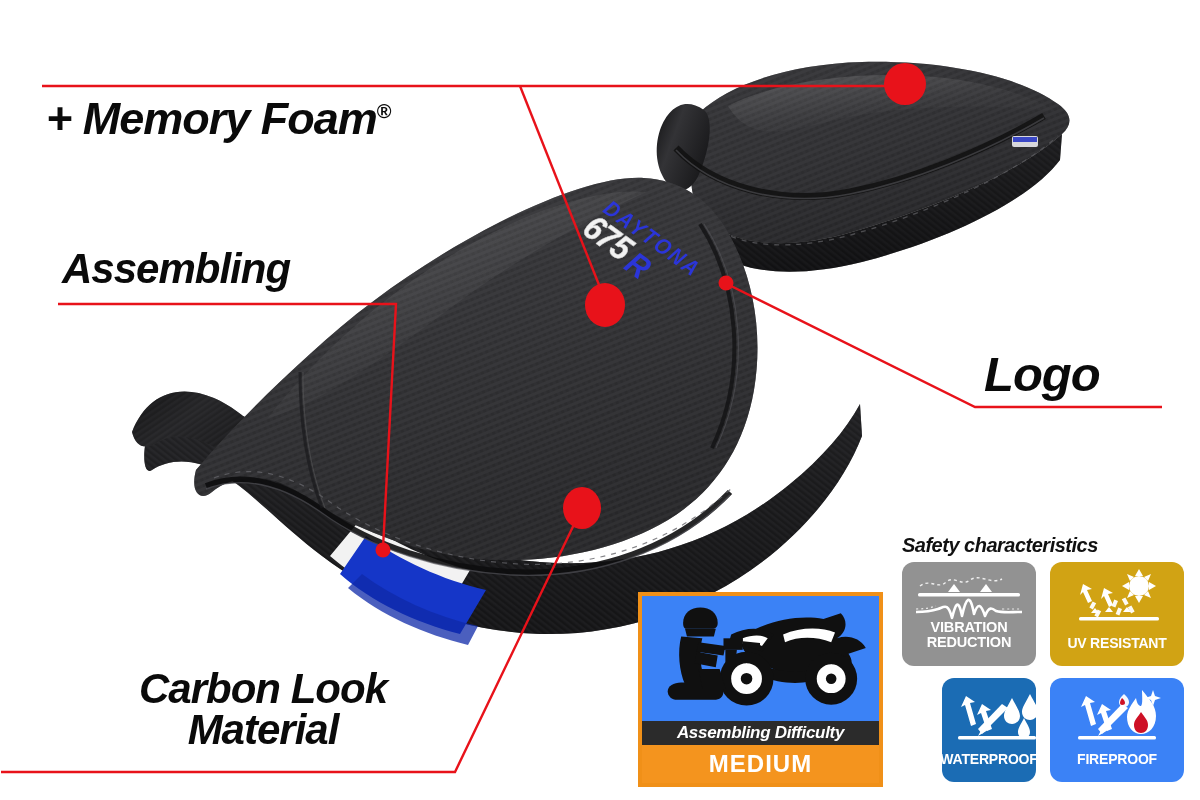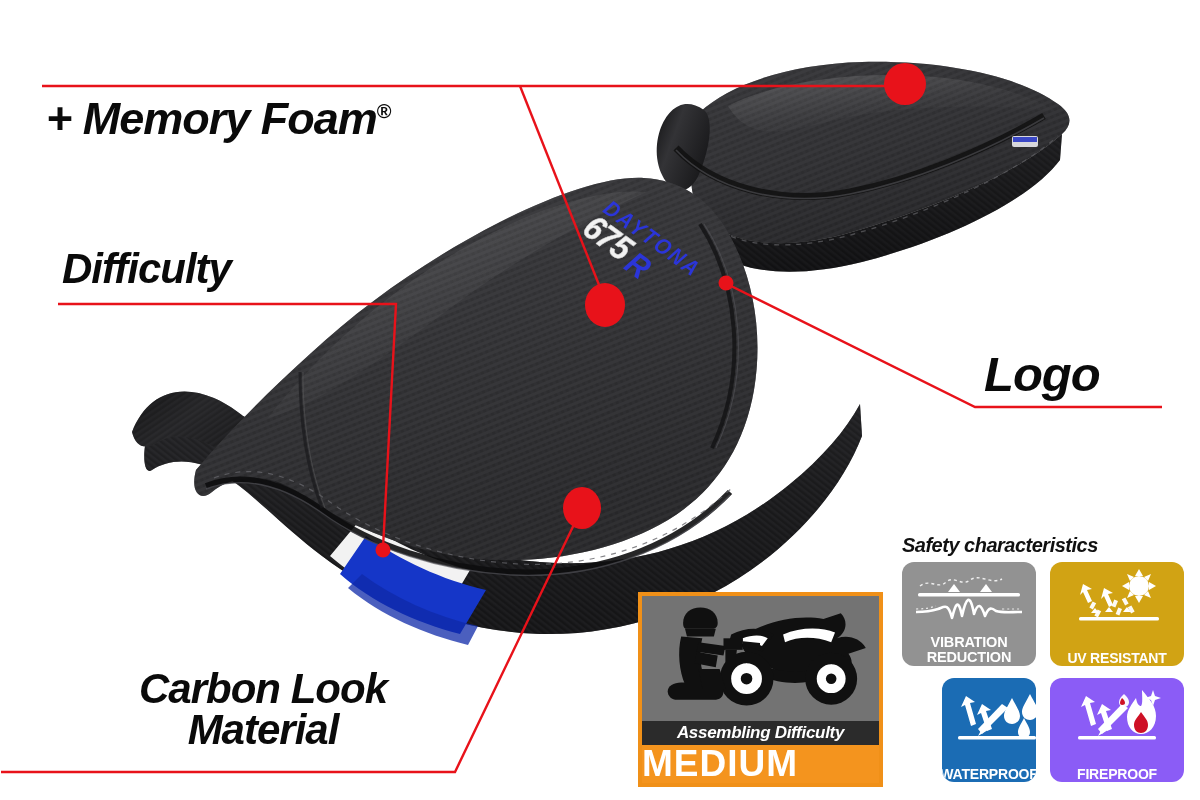--- a/index.html
+++ b/index.html
@@ -67,21 +67,21 @@
   }
 
   
   #difficulty-badge {
     position: absolute;
     left: 638px;
     top: 592px;
     width: 245px;
     height: 195px;
     border: 4px solid #F09018;
-    background: #737373;
+    background: #3b82f6;
     box-sizing: border-box;
     display: flex;
     flex-direction: column;
   }
   #difficulty-art {
     flex: 1 1 auto;
     position: relative;
     overflow: hidden;
   }
   #difficulty-title {
@@ -91,23 +91,23 @@
     font-weight: bold;
     font-style: italic;
     text-align: center;
     line-height: 24px;
     height: 24px;
     letter-spacing: -0.3px;
   }
   #difficulty-value {
     background: #F4941E;
     color: #ffffff;
-    font-size: 37px;
+    font-size: 24px;
     font-weight: bold;
-    text-align: left;
+    text-align: center;
     line-height: 38px;
     height: 38px;
     letter-spacing: 1px;
   }
 
   
   #safety-panel {
     position: absolute;
     left: 902px;
     top: 534px;
@@ -130,21 +130,21 @@
     grid-template-rows: 104px 104px;
     gap: 12px 14px;
   }
   .safety-badge {
     border-radius: 12px;
     position: relative;
     display: flex;
     flex-direction: column;
     align-items: center;
     justify-content: flex-end;
-    padding-bottom: 1px;
+    padding-bottom: 16px;
     box-sizing: border-box;
     overflow: hidden;
   }
   .safety-icon {
     position: absolute;
     top: 6px;
     left: 0;
     right: 0;
     margin: auto;
     display: block;
@@ -346,21 +346,21 @@
       <circle cx="726" cy="283" r="7.5"></circle>
       <circle cx="383" cy="550" r="7.5"></circle>
     </g>
   </svg>
 
 
   <div class="callout-label" id="label-noslip-2">
     <span>+ Memory Foam</span><span class="reg-mark">®</span>
   </div>
 
-  <div class="callout-label" id="label-embroidery">Difficulty</div>
+  <div class="callout-label" id="label-embroidery">Assembling</div>
 
   <div class="callout-label" id="label-logo">Logo</div>
 
   <div class="callout-label" id="label-carbon">
     <span>Carbon Look</span><br>
     <span>Material</span>
   </div>
 
   <div id="difficulty-badge">
     <div id="difficulty-art">
@@ -491,21 +491,21 @@
                      C84,36 80,33 80,28 C80,23 84,18 88,10 Z"></path>
             <path d="M82,34 C85,40 88,44 88,48 C88,52 85,54 82,54
                      C79,54 76,52 76,48 C76,44 79,40 82,34 Z"></path>
           </g>
         </svg>
         <div class="safety-text">
           <span>WATERPROOF</span>
         </div>
       </div>
 
-      <div class="safety-badge" style="background:#8b5cf6;">
+      <div class="safety-badge" style="background:#3b82f6;">
         <svg class="safety-icon" width="110" height="66" viewBox="0 0 110 66">
           <g fill="#ffffff">
             <rect x="16" y="52" width="78" height="3.4" rx="1.5"></rect>
 
             <path d="M24,12 L33,18 L28,19 L34,40 L29,42 L23,21 L19,23 Z"></path>
             <path d="M40,20 L49,26 L44,27 L50,45 L45,47 L39,29 L35,31 Z"></path>
             <path d="M60,20 L66,24 L40,50 L36,45 Z"></path>
             <path d="M36,52 L46,46 L42,41 Z"></path>
 
             <path d="M80,6 C88,16 94,22 94,32 C94,43 87,50 79,50

